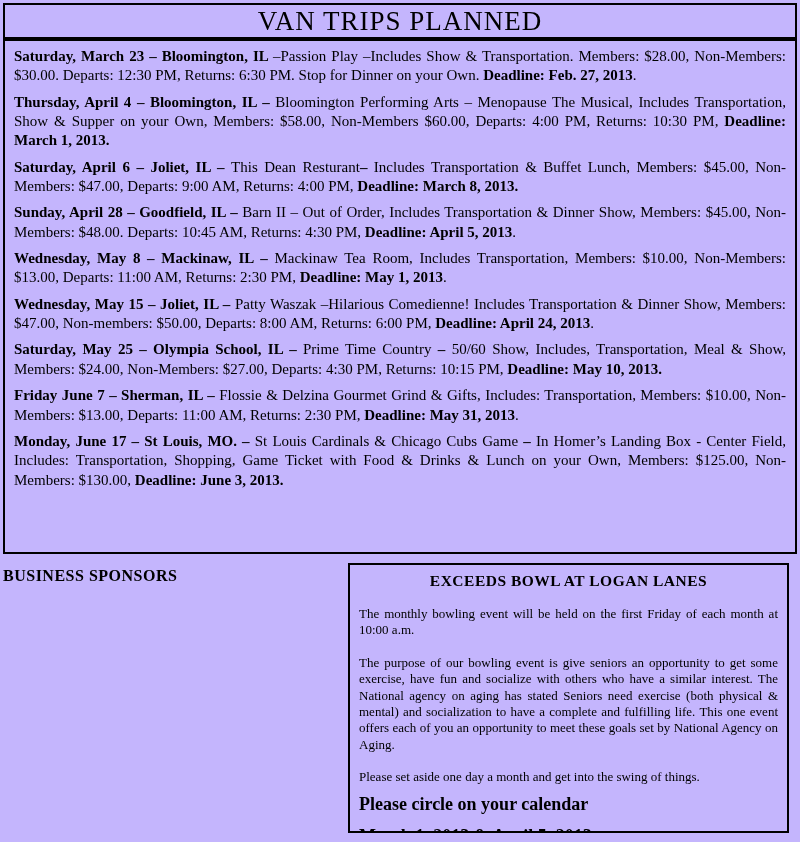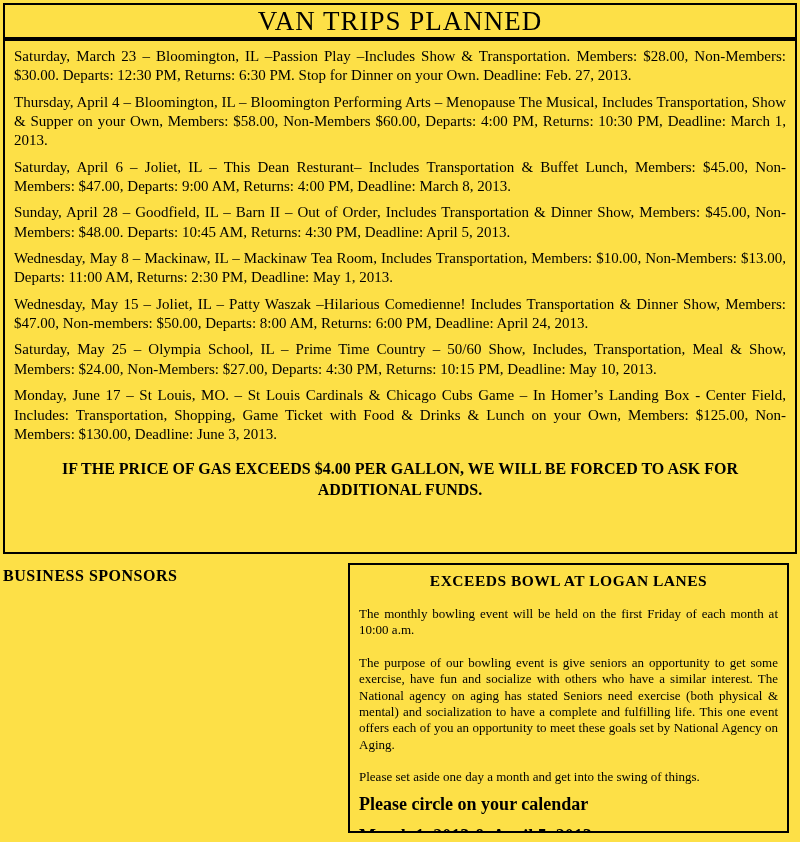--- a/index.html
+++ b/index.html
@@ -1,37 +1,37 @@
 <!DOCTYPE html>
 <html><head>
 <meta charset="utf-8">
 <style>
   html,body{margin:0;padding:0;background:#ffffff;}
   .page{
     width:800px;height:842px;box-sizing:border-box;padding:3px;
-    background:#fde047;color:#000000;
+    background:#c4b5fd;color:#000000;
     font-family:"Liberation Serif", serif;
     overflow:hidden;
   }
   .title-box{
     border:2px solid #000;height:36px;box-sizing:border-box;
     display:flex;align-items:center;justify-content:center;
   }
   .page-title{
     font-size:27px;font-weight:400;letter-spacing:1px;margin:0;
     font-family:"Liberation Serif", serif;
   }
   .trips-box{
     border:2px solid #000;box-sizing:border-box;min-height:515px;
     padding:6px 9px 4px 9px;
   }
   .trip{
     margin:0 0 7px 0;font-size:15px;line-height:1.29;text-align:justify;
   }
-  .trip b{font-weight:normal;}
+  .trip b{font-weight:bold;}
   .gas-notice{
     font-weight:bold;font-size:16px;text-align:center;
     margin:15px 28px 18px 28px;line-height:1.3;
   }
   .bottom{display:flex;margin-top:9px;align-items:flex-start;}
   .left-col{width:345px;text-align:left;padding-top:4px;flex:none;}
   .section-heading{
     font-size:16px;font-weight:bold;margin:0;letter-spacing:0.5px;
     font-family:"Liberation Serif", serif;
   }
@@ -61,23 +61,23 @@
 
   <div class="trips-box">
     <div id="trip-list">
         <p class="trip"><b>Saturday, March 23 – Bloomington, IL </b><span>–Passion Play –Includes Show &amp; Transportation. Members: $28.00, Non-Members: $30.00. Departs: 12:30 PM, Returns: 6:30 PM. Stop for Dinner on your Own. </span><b>Deadline: Feb. 27, 2013</b><span>.</span></p>
         <p class="trip"><b>Thursday, April 4 – Bloomington, IL – </b><span>Bloomington Performing Arts – Menopause The Musical, Includes Transportation, Show &amp; Supper on your Own, Members: $58.00, Non-Members $60.00, Departs: 4:00 PM, Returns: 10:30 PM, </span><b>Deadline: March 1, 2013.</b></p>
         <p class="trip"><b>Saturday, April 6 – Joliet, IL – </b><span>This Dean Resturant</span><b>– </b><span>Includes Transportation &amp; Buffet Lunch, Members: $45.00, Non-Members: $47.00, Departs: 9:00 AM, Returns: 4:00 PM, </span><b>Deadline: March 8, 2013.</b></p>
         <p class="trip"><b>Sunday, April 28 – Goodfield, IL – </b><span>Barn II – Out of Order, Includes Transportation &amp; Dinner Show, Members: $45.00, Non-Members: $48.00. Departs: 10:45 AM, Returns: 4:30 PM, </span><b>Deadline: April 5, 2013</b><span>.</span></p>
         <p class="trip"><b>Wednesday, May 8 – Mackinaw, IL – </b><span>Mackinaw Tea Room, Includes Transportation, Members: $10.00, Non-Members: $13.00, Departs: 11:00 AM, Returns: 2:30 PM, </span><b>Deadline: May 1, 2013</b><span>.</span></p>
         <p class="trip"><b>Wednesday, May 15 – Joliet, IL – </b><span>Patty Waszak –Hilarious Comedienne! Includes Transportation &amp; Dinner Show, Members: $47.00, Non-members: $50.00, Departs: 8:00 AM, Returns: 6:00 PM, </span><b>Deadline: April 24, 2013</b><span>.</span></p>
         <p class="trip"><b>Saturday, May 25 – Olympia School, IL – </b><span>Prime Time Country </span><b>– </b><span>50/60 Show, Includes, Transportation, Meal &amp; Show, Members: $24.00, Non-Members: $27.00, Departs: 4:30 PM, Returns: 10:15 PM, </span><b>Deadline: May 10, 2013.</b></p>
+        <p class="trip"><b>Friday June 7 – Sherman, IL – </b><span>Flossie &amp; Delzina Gourmet Grind &amp; Gifts, Includes: Transportation, Members: $10.00, Non-Members: $13.00, Departs: 11:00 AM, Returns: 2:30 PM, </span><b>Deadline: May 31, 2013</b><span>.</span></p>
         <p class="trip"><b>Monday, June 17 – St Louis, MO. – </b><span>St Louis Cardinals &amp; Chicago Cubs Game </span><b>– </b><span>In Homer’s Landing Box - Center Field, Includes: Transportation, Shopping, Game Ticket with Food &amp; Drinks &amp; Lunch on your Own, Members: $125.00, Non-Members: $130.00, </span><b>Deadline: June 3, 2013.</b></p>
       </div>
-    <p class="gas-notice">IF THE PRICE OF GAS EXCEEDS $4.00 PER GALLON, WE WILL BE FORCED TO ASK FOR ADDITIONAL FUNDS.</p>
   </div>
 
   <div class="bottom">
     <div class="left-col">
       <h2 class="section-heading">BUSINESS SPONSORS</h2>
     </div>
     <div class="senior-box">
       <h2 class="senior-title">EXCEEDS BOWL AT LOGAN LANES</h2>
       <div id="senior-paras">
           <p class="senior-para">The monthly bowling event will be held on the first Friday of each month at 10:00 a.m.</p>

